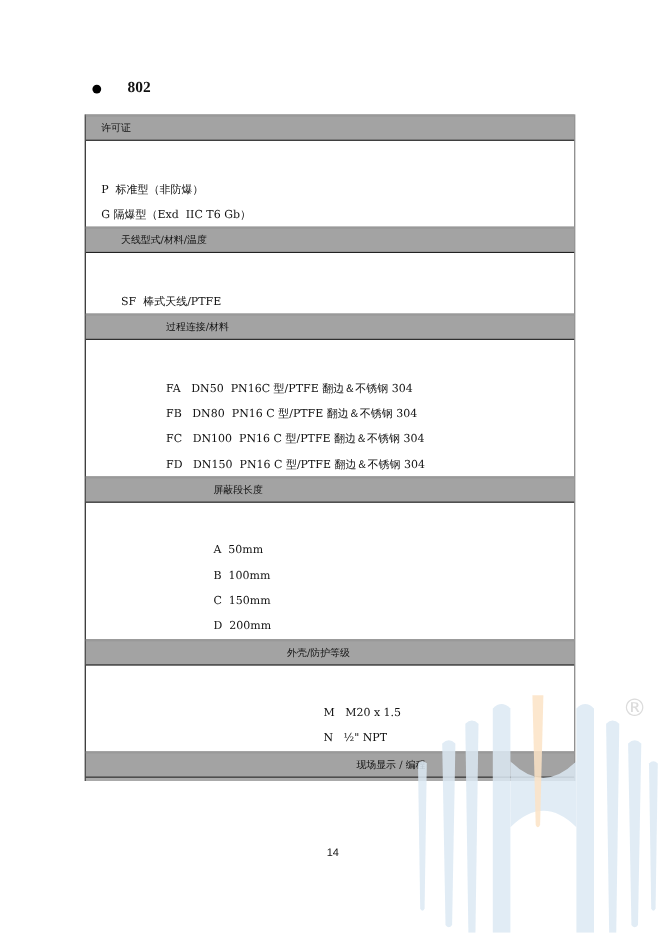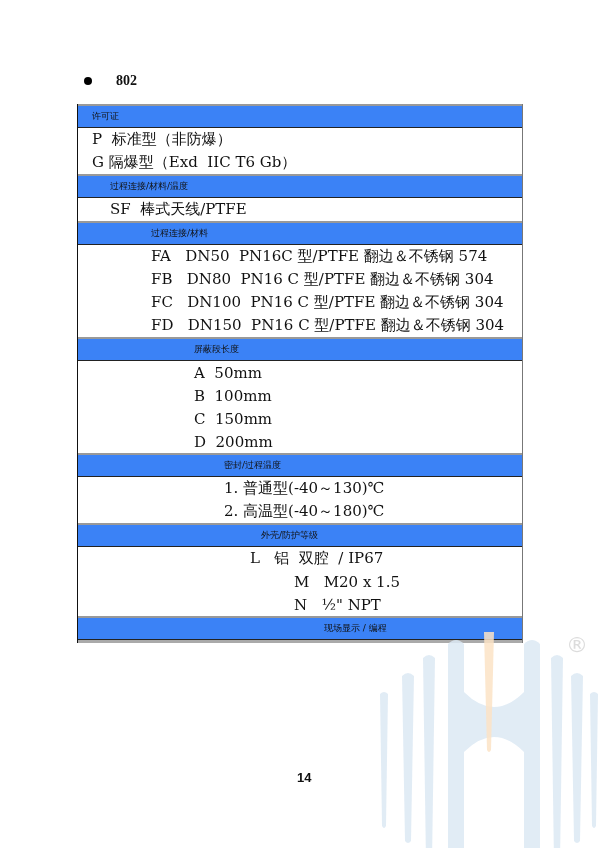--- a/index.html
+++ b/index.html
@@ -11,28 +11,28 @@
     position: absolute; left: 84px; top: 70px; height: 22px;
     display: flex; align-items: center;
     font-family: Liberation Serif, serif; font-weight: bold; font-size: 14px;
   }
   .bullet { width: 8px; height: 8px; border-radius: 50%; background: #000; margin-right: 24px; }
   .table {
     position: absolute; left: 77px; top: 104px; width: 444px;
     border-left: 1.5px solid #111; border-right: 1px solid #777;
   }
   .hdr {
-    height: 22px; background: #3b82f6;
+    height: 22px; background: #a3a3a3;
     border-top: 2px solid #999; border-bottom: 1.5px solid #222;
     display: flex; align-items: center; font-size: 9px; box-sizing: border-box; height: 24px;
   }
-  .body { font-size: 15px; }
+  .body { font-size: 10px; margin-top: 32px; }
   .line { height: 23px; display: flex; align-items: center; white-space: pre; }
   .end { border-bottom: 3px solid #aaa; }
-  .pageno { position: absolute; left: 297px; top: 770px; font-size: 13px; font-family: "Liberation Sans", sans-serif; font-weight: bold; }
+  .pageno { position: absolute; left: 297px; top: 770px; font-size: 10px; font-family: "Liberation Sans", sans-serif; font-weight: normal; }
   .reg { position: absolute; left: 566px; top: 632px; font-size: 22px; color: #dcdcdc; font-family: "DejaVu Sans", sans-serif; }
   .wm { position: absolute; left: 368px; top: 632px; pointer-events: none; }
 </style>
 </head>
 <body>
 
 <div class="title">
   <span class="bullet"></span>
   <span>802</span>
 </div>
@@ -42,64 +42,52 @@
     <div class="hdr">
         <span style="padding-left:14px">许可证</span>
       </div>
     <div class="body">
       <div class="line" style="padding-left:14px">P  标准型（非防爆）</div>
       <div class="line" style="padding-left:14px">G 隔爆型（Exd  IIC T6 Gb）</div>
     </div>
   </div>
   <div>
     <div class="hdr">
-        <span style="padding-left:32px">过程连接/材料/温度</span>
+        <span style="padding-left:32px">天线型式/材料/温度</span>
       </div>
     <div class="body">
       <div class="line" style="padding-left:32px">SF  棒式天线/PTFE</div>
     </div>
   </div>
   <div>
     <div class="hdr">
         <span style="padding-left:73px">过程连接/材料</span>
       </div>
     <div class="body">
-      <div class="line" style="padding-left:73px">FA   DN50  PN16C 型/PTFE 翻边＆不锈钢 574</div>
+      <div class="line" style="padding-left:73px">FA   DN50  PN16C 型/PTFE 翻边＆不锈钢 304</div>
       <div class="line" style="padding-left:73px">FB   DN80  PN16 C 型/PTFE 翻边＆不锈钢 304</div>
       <div class="line" style="padding-left:73px">FC   DN100  PN16 C 型/PTFE 翻边＆不锈钢 304</div>
       <div class="line" style="padding-left:73px">FD   DN150  PN16 C 型/PTFE 翻边＆不锈钢 304</div>
     </div>
   </div>
   <div>
     <div class="hdr">
         <span style="padding-left:116px">屏蔽段长度</span>
       </div>
     <div class="body">
       <div class="line" style="padding-left:116px">A  50mm</div>
       <div class="line" style="padding-left:116px">B  100mm</div>
       <div class="line" style="padding-left:116px">C  150mm</div>
       <div class="line" style="padding-left:116px">D  200mm</div>
     </div>
   </div>
   <div>
     <div class="hdr">
-        <span style="padding-left:146px">密封/过程温度</span>
-      </div>
-    <div class="body">
-      <div class="line" style="padding-left:146px">1. 普通型(-40～130)℃</div>
-      <div class="line" style="padding-left:146px">2. 高温型(-40～180)℃</div>
-    </div>
-  </div>
-  <div>
-    <div class="hdr">
         <span style="padding-left:183px">外壳/防护等级</span>
       </div>
-    <div class="body">
-      <div class="line" style="padding-left:172px">L   铝  双腔  / IP67</div>
-    </div>
   </div>
   <div>
     <div class="body">
       <div class="line" style="padding-left:216px">M   M20 x 1.5</div>
       <div class="line" style="padding-left:216px">N   ½" NPT</div>
     </div>
   </div>
   <div class="end">
     <div class="hdr">
         <span style="padding-left:246px">现场显示 / 编程</span>

